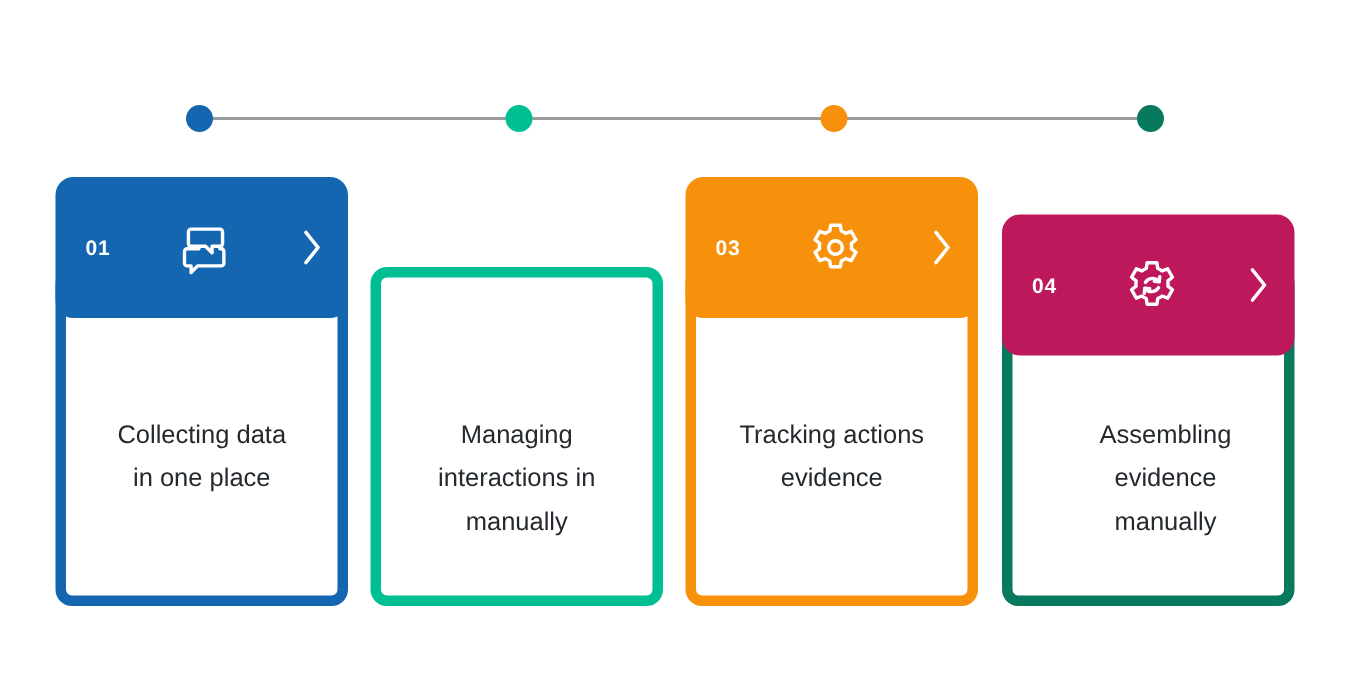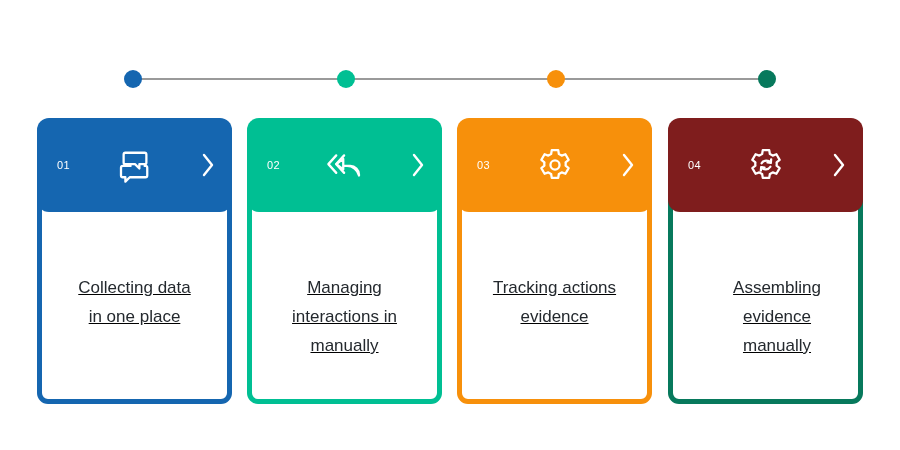--- a/index.html
+++ b/index.html
@@ -27,38 +27,37 @@
     position:absolute;top:0;width:195px;height:286px;
     box-sizing:border-box;
   }
   .card-head{
     position:relative;height:94px;border-radius:12px;
     display:flex;align-items:center;justify-content:space-between;
     padding:0 16px 0 20px;box-sizing:border-box;
     z-index:2;
   }
   .card-num{
-    color:#ffffff;font-size:11px;font-weight:normal;letter-spacing:.5px;
+    color:#ffffff;font-size:14px;font-weight:bold;letter-spacing:.5px;
     line-height:1;flex:0 0 auto;
   }
   .card-icon{
     flex:0 0 auto;width:42px;height:42px;display:block;
     margin-left:2px;margin-right:2px;
   }
   .card-icon svg{display:block;width:42px;height:42px;}
   .card-chev{flex:0 0 auto;width:16px;height:26px;display:block;}
   .card-chev svg{display:block;width:16px;height:26px;}
 
   .card-body{
     position:absolute;left:0;top:60px;width:195px;height:226px;
     box-sizing:border-box;
-    background:#ffffff;border:5px solid #22c55e;border-radius:11px;
+    background:#ffffff;border:7px solid #22c55e;border-radius:11px;
     z-index:1;
     padding-top:90px;
-    text-decoration:underline;
   }
   .card-text{
     text-align:center;color:#24292e;font-size:17px;line-height:29px;
     padding:0 14px;white-space:pre-line;
   }
 </style>
 </head>
 <body>
 
 <div class="stage">
@@ -93,35 +92,20 @@
         </span>
       </div>
     </div>
 
     <div class="card" style="left: 247px;">
       <div class="card-body" style="border-color: rgb(0, 191, 147);">
         <div class="card-text">Managing
 interactions in
 manually</div>
       </div>
-      <div class="card-head" style="background: rgb(0, 191, 147);">
-        <span class="card-num">02</span>
-        <span class="card-icon">
-          <svg viewBox="0 0 48 48" fill="none" stroke="#ffffff" stroke-width="2.6" stroke-linecap="round" stroke-linejoin="round">
-            <path d="M14 13 L5 23 L14 33"></path>
-            <path d="M23 13 L14 23 L23 33"></path>
-            <path d="M22 17 L14 23 L22 29 L22 25 h8 a10 10 0 0 1 10 10 v1 a14 14 0 0 0 -14 -11 h-4 z"></path>
-          </svg>
-        </span>
-        <span class="card-chev">
-          <svg viewBox="0 0 16 26" fill="none" stroke="#ffffff" stroke-width="2.4" stroke-linecap="round" stroke-linejoin="round">
-            <path d="M4 3 L12 13 L4 23"></path>
-          </svg>
-        </span>
-      </div>
     </div>
 
     <div class="card" style="left: 457px;">
       <div class="card-body" style="border-color: rgb(247, 144, 11);">
         <div class="card-text">Tracking actions
 evidence</div>
       </div>
       <div class="card-head" style="background: rgb(247, 144, 11); text-align: center;">
         <span class="card-num">03</span>
         <span class="card-icon">
@@ -136,21 +120,21 @@
           </svg>
         </span>
       </div>
     </div>
 
     <div class="card" style="left: 668px;">
       <div class="card-body" style="border-color: rgb(7, 121, 92); padding-left: 23px;">
         <div class="card-text">Assembling
 evidence manually</div>
       </div>
-      <div class="card-head" style="background: #7f1d1d;">
+      <div class="card-head" style="background: #be185d; margin-top: 25px;">
         <span class="card-num">04</span>
         <span class="card-icon">
           <svg viewBox="0 0 48 48" fill="none" stroke="#ffffff" stroke-width="2.6" stroke-linecap="round" stroke-linejoin="round">
             <path d="M20.3 7 h7.4 l.7 4.4 a13 13 0 0 1 3.3 1.9 l4.2 -1.6 3.7 6.4 -3.5 2.8 a13 13 0 0 1 0 3.9 l3.5 2.8 -3.7 6.4 -4.2 -1.6 a13 13 0 0 1 -3.3 1.9 l-.7 4.4 h-7.4 l-.7 -4.4 a13 13 0 0 1 -3.3 -1.9 l-4.2 1.6 -3.7 -6.4 3.5 -2.8 a13 13 0 0 1 0 -3.9 l-3.5 -2.8 3.7 -6.4 4.2 1.6 a13 13 0 0 1 3.3 -1.9 z"></path>
             <path d="M29.4 21.3 a6.4 6.4 0 0 0 -10.4 .7"></path>
             <path d="M18.6 26.7 a6.4 6.4 0 0 0 10.4 -.7"></path>
             <path d="M29.9 17.6 L29.5 21.6 L25.7 21.1"></path>
             <path d="M18.1 30.4 L18.5 26.4 L22.3 26.9"></path>
           </svg>
         </span>

